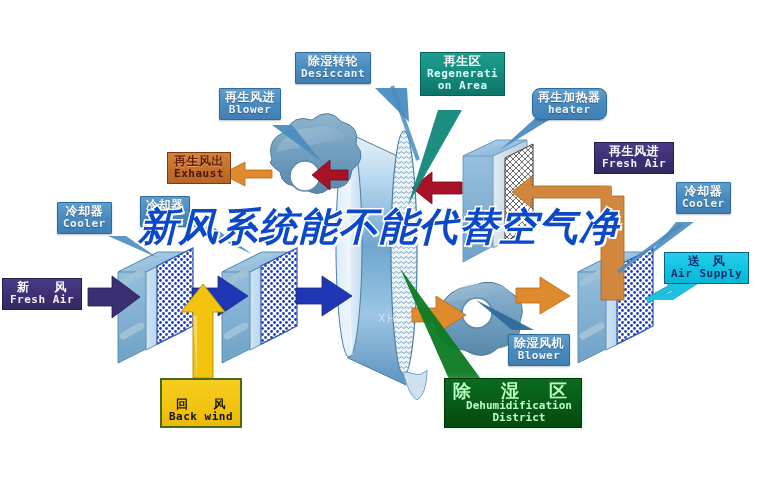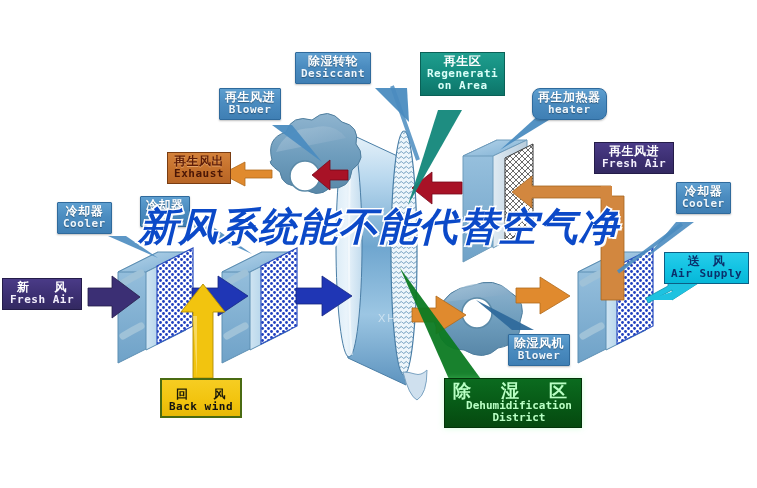--- a/index.html
+++ b/index.html
@@ -70,21 +70,21 @@
     border:1px solid #241c49;
     padding:2px 7px 3px 7px;
   }
   .cal-purple .cn{font-size:12px;color:#ffffff;}
   .cal-purple .en{font-size:11px;color:#f2eefc;}
 
   
   .cal-yellow{
     background:linear-gradient(180deg,#f6cd22 0%,#f2c40f 55%,#e8b907 100%);
     border:2px solid #4a6b12;
-    padding:8px 7px 3px 7px;
+    padding:18px 7px 3px 7px;
   }
   .cal-yellow .cn{font-size:12px;color:#1a1a08;}
   .cal-yellow .en{font-size:11px;color:#111;}
 
   
   .cal-cyan{
     background:linear-gradient(180deg,#27cdea 0%,#11c2e2 55%,#06b7d8 100%);
     border:1px solid #0c5f85;
     padding:2px 6px 3px 6px;
   }

